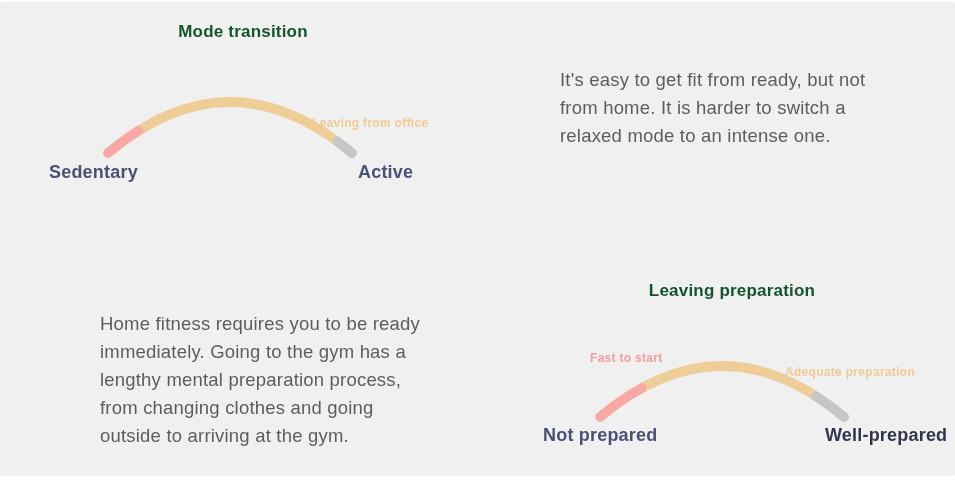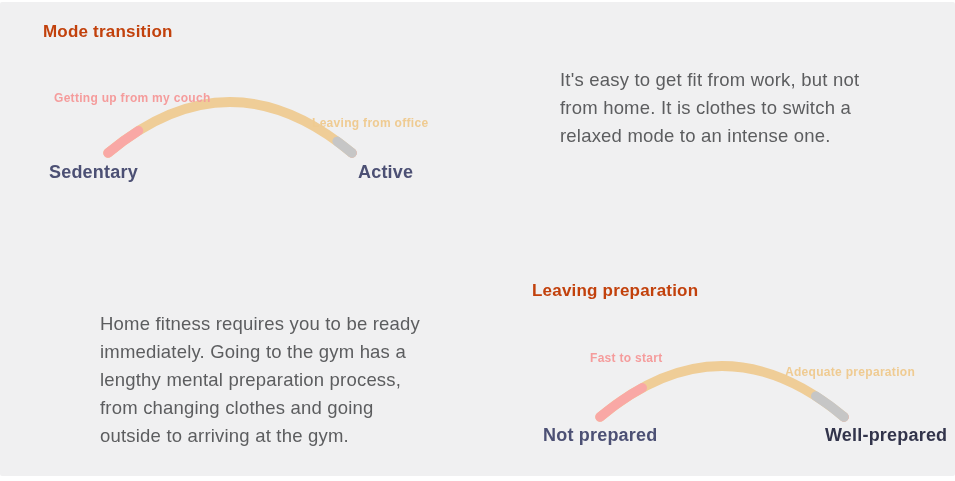--- a/index.html
+++ b/index.html
@@ -18,24 +18,24 @@
   .panel {
     position: absolute;
     left: 0; right: 0;
     top: 2px; bottom: 5px;
     background: #F0F0F1;
     border-radius: 2px;
   }
   .diagram-title {
     position: absolute;
     width: 400px;
-    text-align: left;
+    text-align: center;
     font-size: 17px;
     font-weight: 700;
-    color: #c2410c;
+    color: #14532d;
     letter-spacing: 0.2px;
     white-space: nowrap;
   }
   .seg-label {
     position: absolute;
     font-size: 12px;
     font-weight: 700;
     letter-spacing: 0.3px;
     white-space: nowrap;
   }
@@ -67,28 +67,27 @@
   <div class="panel"></div>
 
   <div class="diagram-title" style="left:43px; top:22px;">Mode transition</div>
 
   <svg class="arc-svg" style="left:100px; top:87px;" width="260" height="80" viewBox="0 0 260 80">
     <path fill="none" stroke-width="9.5" stroke-linecap="round" pathLength="100" d="M 8 66 Q 130 -36 252 66" stroke="#EFCD97"></path>
     <path fill="none" stroke-width="9.5" stroke-linecap="round" pathLength="100" d="M 8 66 Q 130 -36 252 66" stroke="#F9A8A5" stroke-dasharray="14 86"></path>
     <path fill="none" stroke-width="9.5" stroke-linecap="round" pathLength="100" d="M 8 66 Q 130 -36 252 66" stroke="#C6C6C6" stroke-dasharray="7 93" stroke-dashoffset="7"></path>
   </svg>
 
-  <div class="seg-label pink" style="left:54px; top:91px;">Getting up from my couch</div>
   <div class="seg-label tan" style="left:312px; top:116px;">Leaving from office</div>
   <div class="end-label" style="left:49px; top:162px;">Sedentary</div>
   <div class="end-label" style="left:358px; top:162px;">Active</div>
 
   <div class="para" style="left:560px; top:66px;">
-    <div class="line">It's easy to get fit from work, but not</div>
-    <div class="line">from home. It is clothes to switch a</div>
+    <div class="line">It's easy to get fit from ready, but not</div>
+    <div class="line">from home. It is harder to switch a</div>
     <div class="line">relaxed mode to an intense one.</div>
   </div>
 
   <div class="para" style="left:100px; top:310px;">
     <div class="line">Home fitness requires you to be ready</div>
     <div class="line">immediately. Going to the gym has a</div>
     <div class="line">lengthy mental preparation process,</div>
     <div class="line">from changing clothes and going</div>
     <div class="line">outside to arriving at the gym.</div>
   </div>

